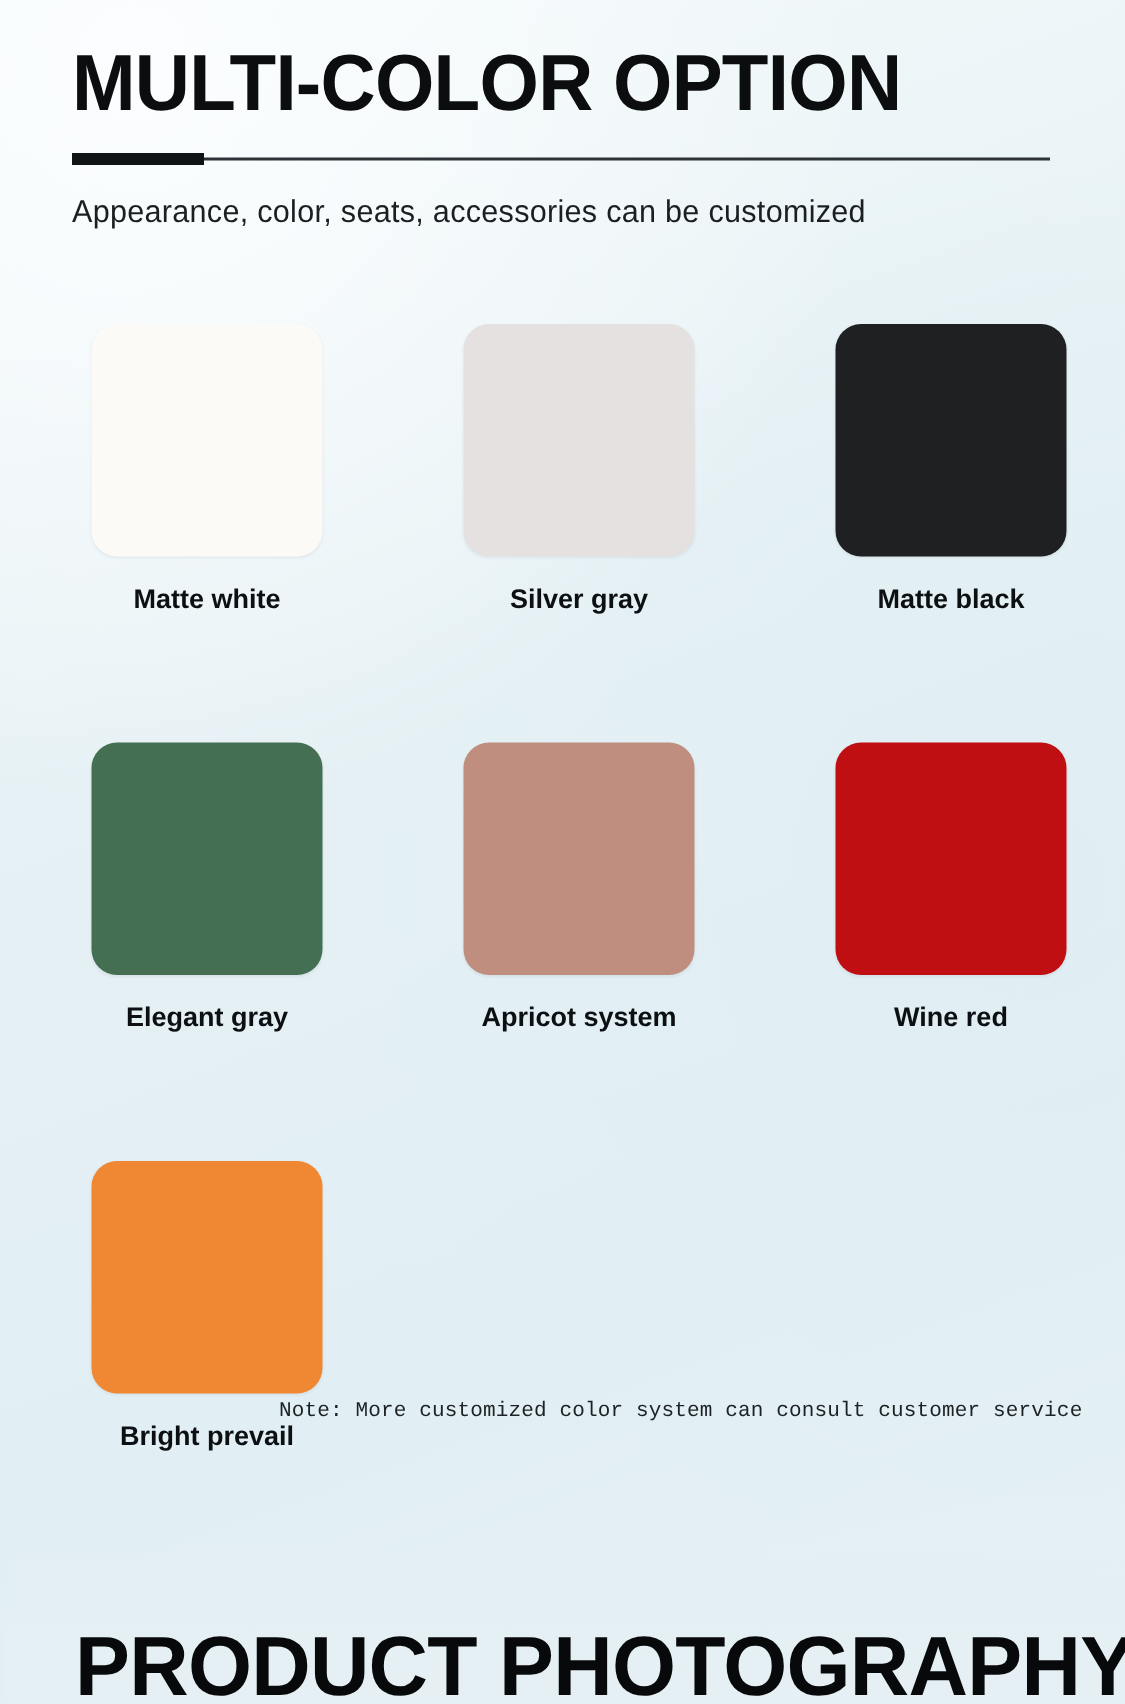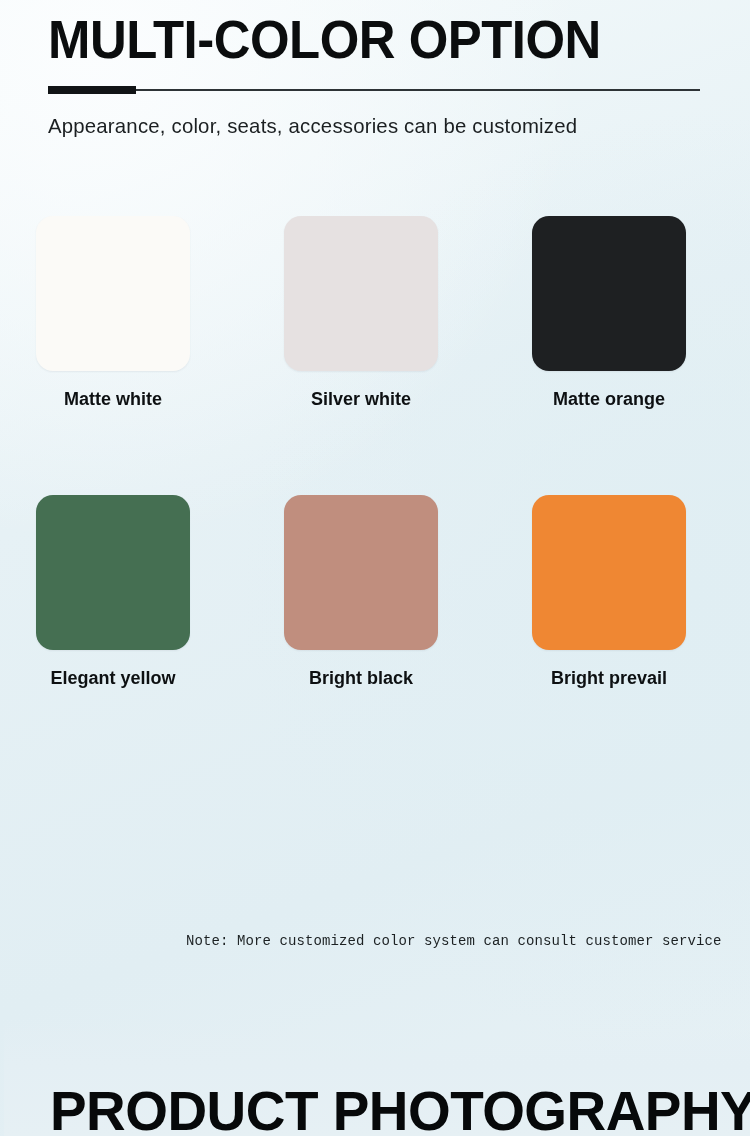--- a/index.html
+++ b/index.html
@@ -23,21 +23,21 @@
     background:
       radial-gradient(120% 80% at 12% 4%, #fbfdfe 0%, rgba(251,253,254,0) 55%),
       radial-gradient(100% 70% at 92% 52%, #e0eef3 0%, rgba(224,238,243,0) 60%),
       linear-gradient(160deg, #f4fafb 0%, #e6f1f5 38%, #e1eef3 72%, #e7f1f5 100%);
   }
 
   
   .header {
     position: absolute;
     left: 48px;
-    top: 12px;
+    top: 28px;
     width: 656px;
   }
   .main-title {
     margin: 0;
     font-family: "Liberation Sans Narrow", "Liberation Sans", sans-serif;
     font-size: 53px;
     line-height: 56px;
     font-weight: 700;
     letter-spacing: -0.5px;
     color: #0b0d0e;
@@ -79,21 +79,21 @@
     color: #1b1f21;
     letter-spacing: 0.2px;
     transform: scaleX(0.97);
     transform-origin: left center;
     white-space: nowrap;
   }
 
   
   .swatch-grid {
     position: absolute;
-    left: 36px;
+    left: 61px;
     top: 216px;
     width: 650px;
     display: grid;
     grid-template-columns: repeat(3, 154px);
     column-gap: 94px;
     row-gap: 85px;
   }
   .swatch-cell {
     width: 154px;
   }
@@ -176,40 +176,44 @@
 
   <div class="swatch-grid">
 
     <div class="swatch-cell">
       <div class="swatch-chip" style="background-color: rgb(251, 250, 247);"></div>
       <span class="swatch-label">Matte white</span>
     </div>
 
     <div class="swatch-cell">
       <div class="swatch-chip" style="background-color: rgb(230, 225, 225);"></div>
-      <span class="swatch-label">Silver white</span>
+      <span class="swatch-label">Silver gray</span>
     </div>
 
     <div class="swatch-cell">
       <div class="swatch-chip" style="background-color: rgb(30, 32, 34);"></div>
-      <span class="swatch-label">Matte orange</span>
+      <span class="swatch-label">Matte black</span>
     </div>
 
 
     <div class="swatch-cell">
       <div class="swatch-chip" style="background-color: rgb(69, 111, 82);"></div>
-      <span class="swatch-label">Elegant yellow</span>
+      <span class="swatch-label">Elegant gray</span>
     </div>
 
     <div class="swatch-cell">
       <div class="swatch-chip" style="background-color: rgb(192, 142, 126);"></div>
-      <span class="swatch-label">Bright black</span>
-    </div>
-
-
+      <span class="swatch-label">Apricot system</span>
+    </div>
+
+
+    <div class="swatch-cell">
+      <div class="swatch-chip" style="background-color: rgb(192, 15, 19);"></div>
+      <span class="swatch-label">Wine red</span>
+    </div>
 
     <div class="swatch-cell">
       <div class="swatch-chip" style="background-color: rgb(239, 135, 51);"></div>
       <span class="swatch-label">Bright prevail</span>
     </div>
 
   </div>
 
   <div class="note">
     <span class="note-line">Note: More customized color system can consult customer service</span>

